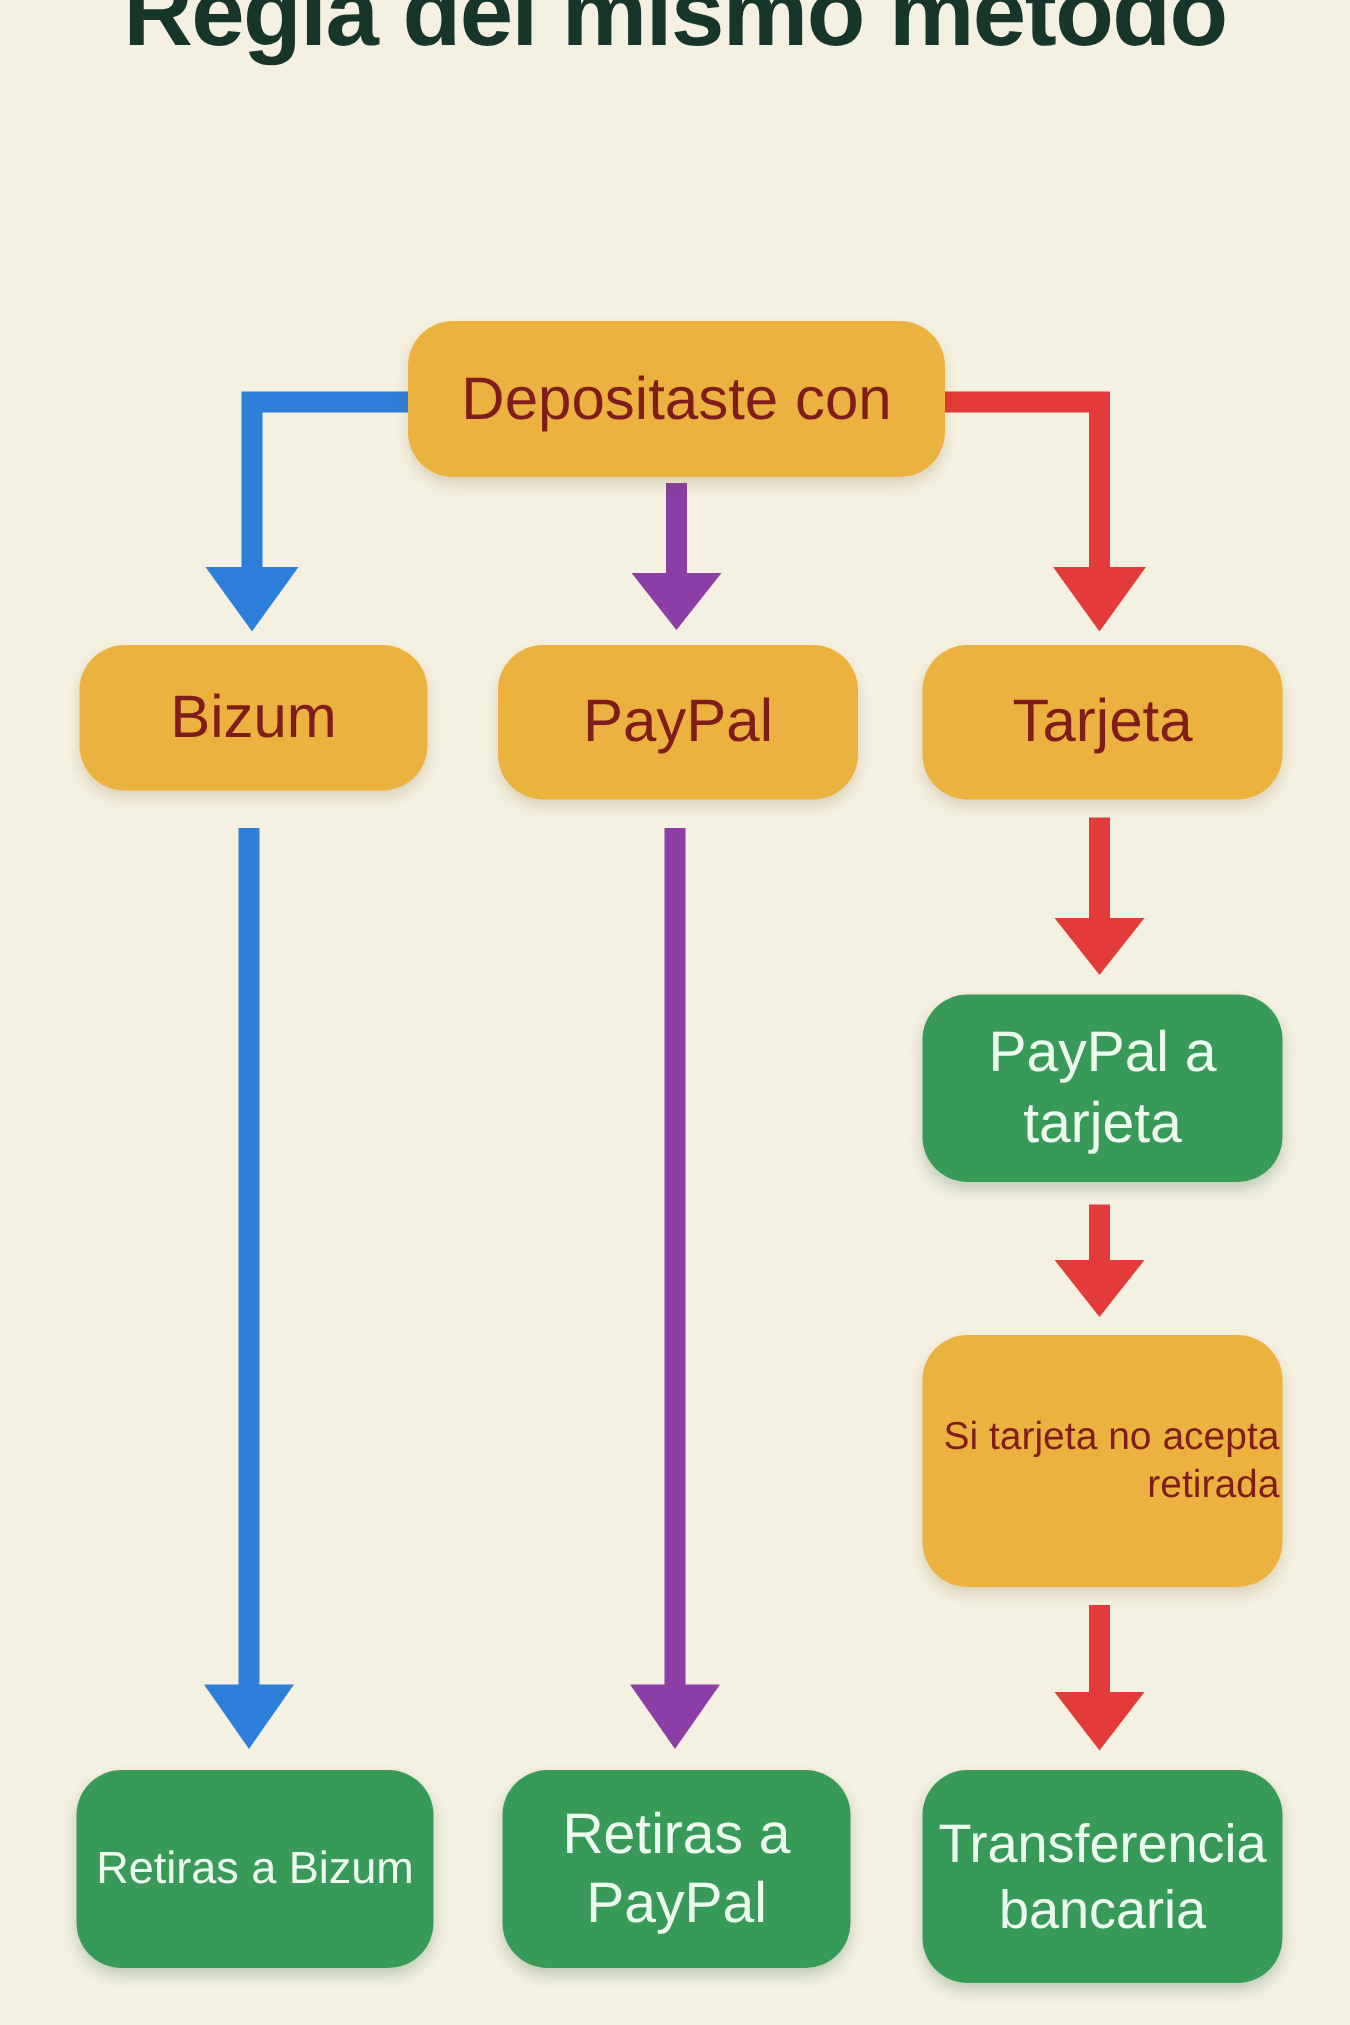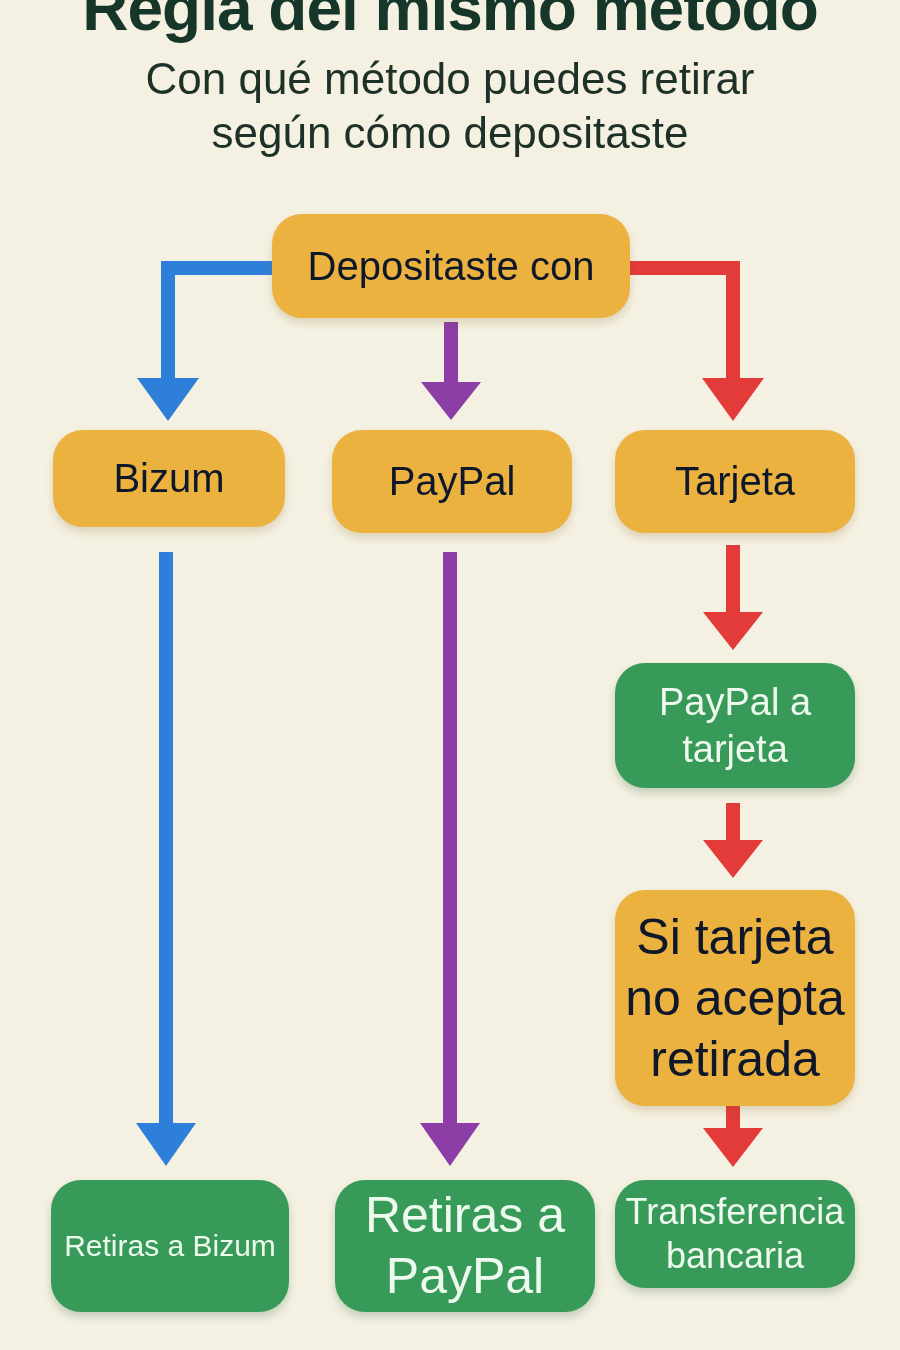--- a/index.html
+++ b/index.html
@@ -41,53 +41,49 @@
     align-items: center;
     justify-content: center;
     text-align: center;
     border-radius: 30px;
     font-size: 40px;
     font-weight: 500;
     line-height: 1.22;
     padding: 2px;
     box-sizing: border-box;
   }
-  .node.orange { color: #0f172a; box-shadow: 0 5px 9px rgba(120, 90, 20, 0.20); }
+  .node.orange { color: #7f1d1d; box-shadow: 0 5px 9px rgba(120, 90, 20, 0.20); text-align: right; }
   .node.green  { color: #effaef; box-shadow: 0 5px 9px rgba(20, 80, 40, 0.22); }
 
   #node-root          { left: 272px; top: 214px;  width: 358px; height: 104px; }
   #node-bizum         { left: 53px;  top: 430px;  width: 232px; height: 97px; }
   #node-paypal        { left: 332px; top: 430px;  width: 240px; height: 103px; }
   #node-tarjeta       { left: 615px; top: 430px;  width: 240px; height: 103px; }
   #node-ret-tarjeta   { left: 615px; top: 663px;  width: 240px; height: 125px; font-size: 38px; }
-  #node-si-tarjeta    { left: 615px; top: 890px;  width: 240px; height: 216px; font-size: 50px; }
+  #node-si-tarjeta    { left: 615px; top: 890px;  width: 240px; height: 168px; font-size: 26px; }
   #node-ret-bizum     { left: 51px;  top: 1180px; width: 238px; height: 132px; font-size: 30px; }
-  #node-ret-paypal    { left: 335px; top: 1180px; width: 260px; height: 132px; font-size: 50px; }
-  #node-transferencia { left: 615px; top: 1180px; width: 240px; height: 108px; font-size: 36px; padding: 0; }
+  #node-ret-paypal    { left: 335px; top: 1180px; width: 232px; height: 132px; font-size: 38px; }
+  #node-transferencia { left: 615px; top: 1180px; width: 240px; height: 142px; font-size: 36px; padding: 0; }
 
   #arrows {
     position: absolute;
     left: 0; top: 0;
     width: 900px;
     height: 1350px;
     pointer-events: none;
   }
   #arrows path { fill: none; stroke-width: 14px; }
 </style>
 </head>
 <body>
 
 <div id="stage" style="background: rgb(245, 241, 226);">
 
   <div class="title">Regla del mismo método</div>
 
-  <div class="subtitle">
-    <div>Con qué método puedes retirar</div>
-    <div>según cómo depositaste</div>
-  </div>
 
   <svg id="arrows" viewBox="0 0 900 1350" xmlns="http://www.w3.org/2000/svg">
 
     <path d="M274,268 L168,268 L168,380" stroke="#2e7fd9"></path>
     <polygon points="137,378 199,378 168,421" fill="#2e7fd9"></polygon>
 
     <path d="M451,322 L451,384" stroke="#8c3da6"></path>
     <polygon points="421,382 481,382 451,420" fill="#8c3da6"></polygon>
 
     <path d="M628,268 L733,268 L733,380" stroke="#e23b3a"></path>

